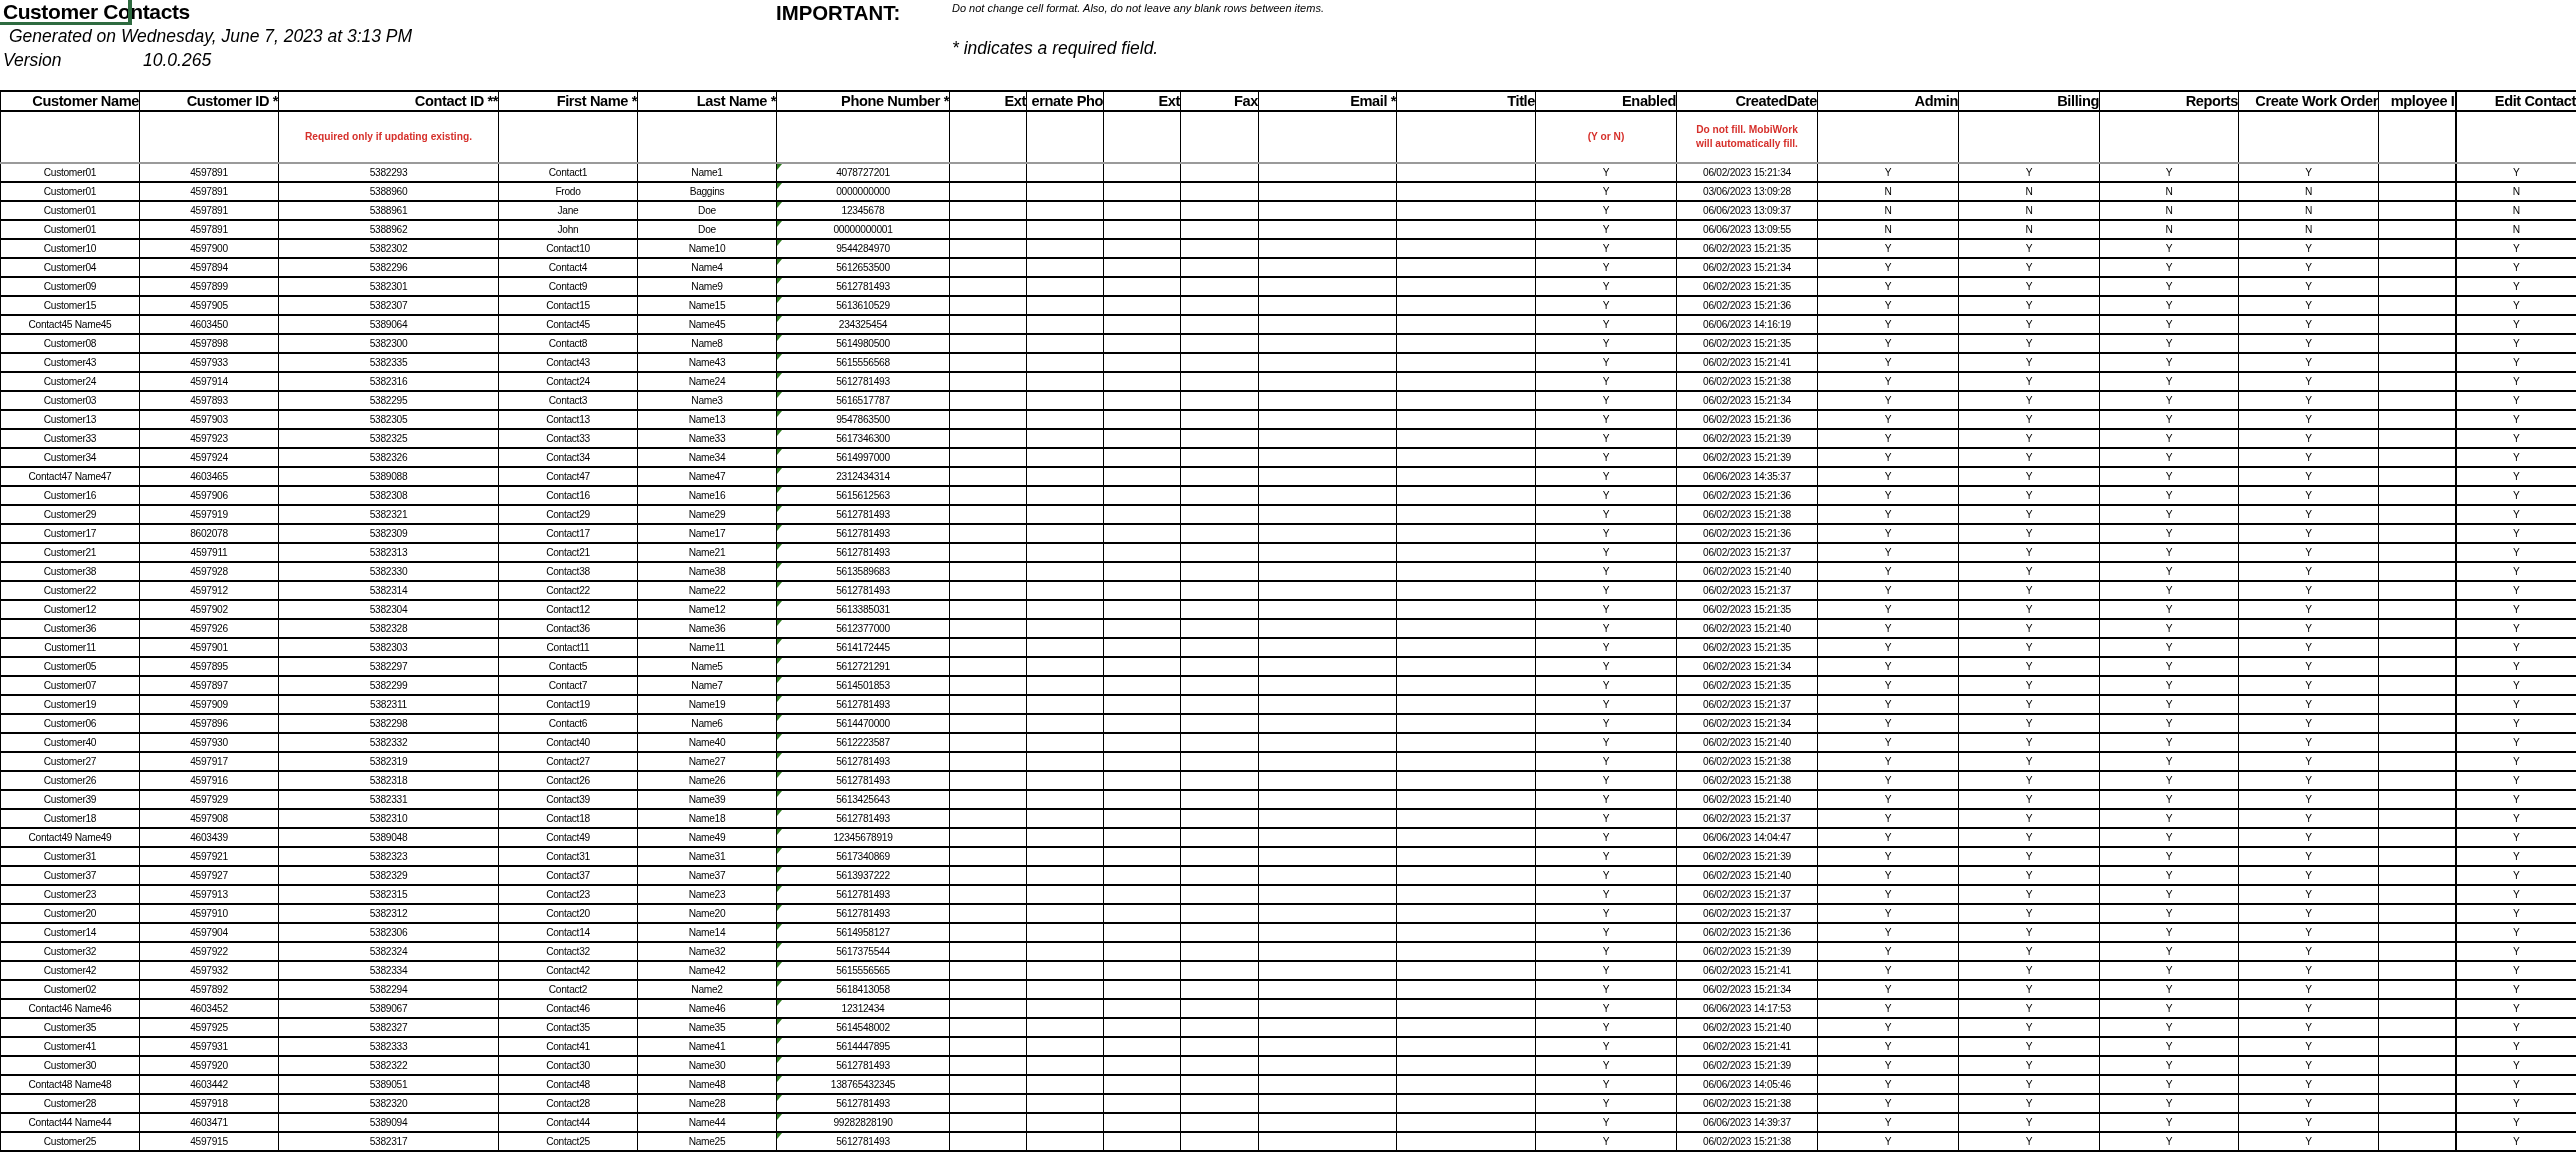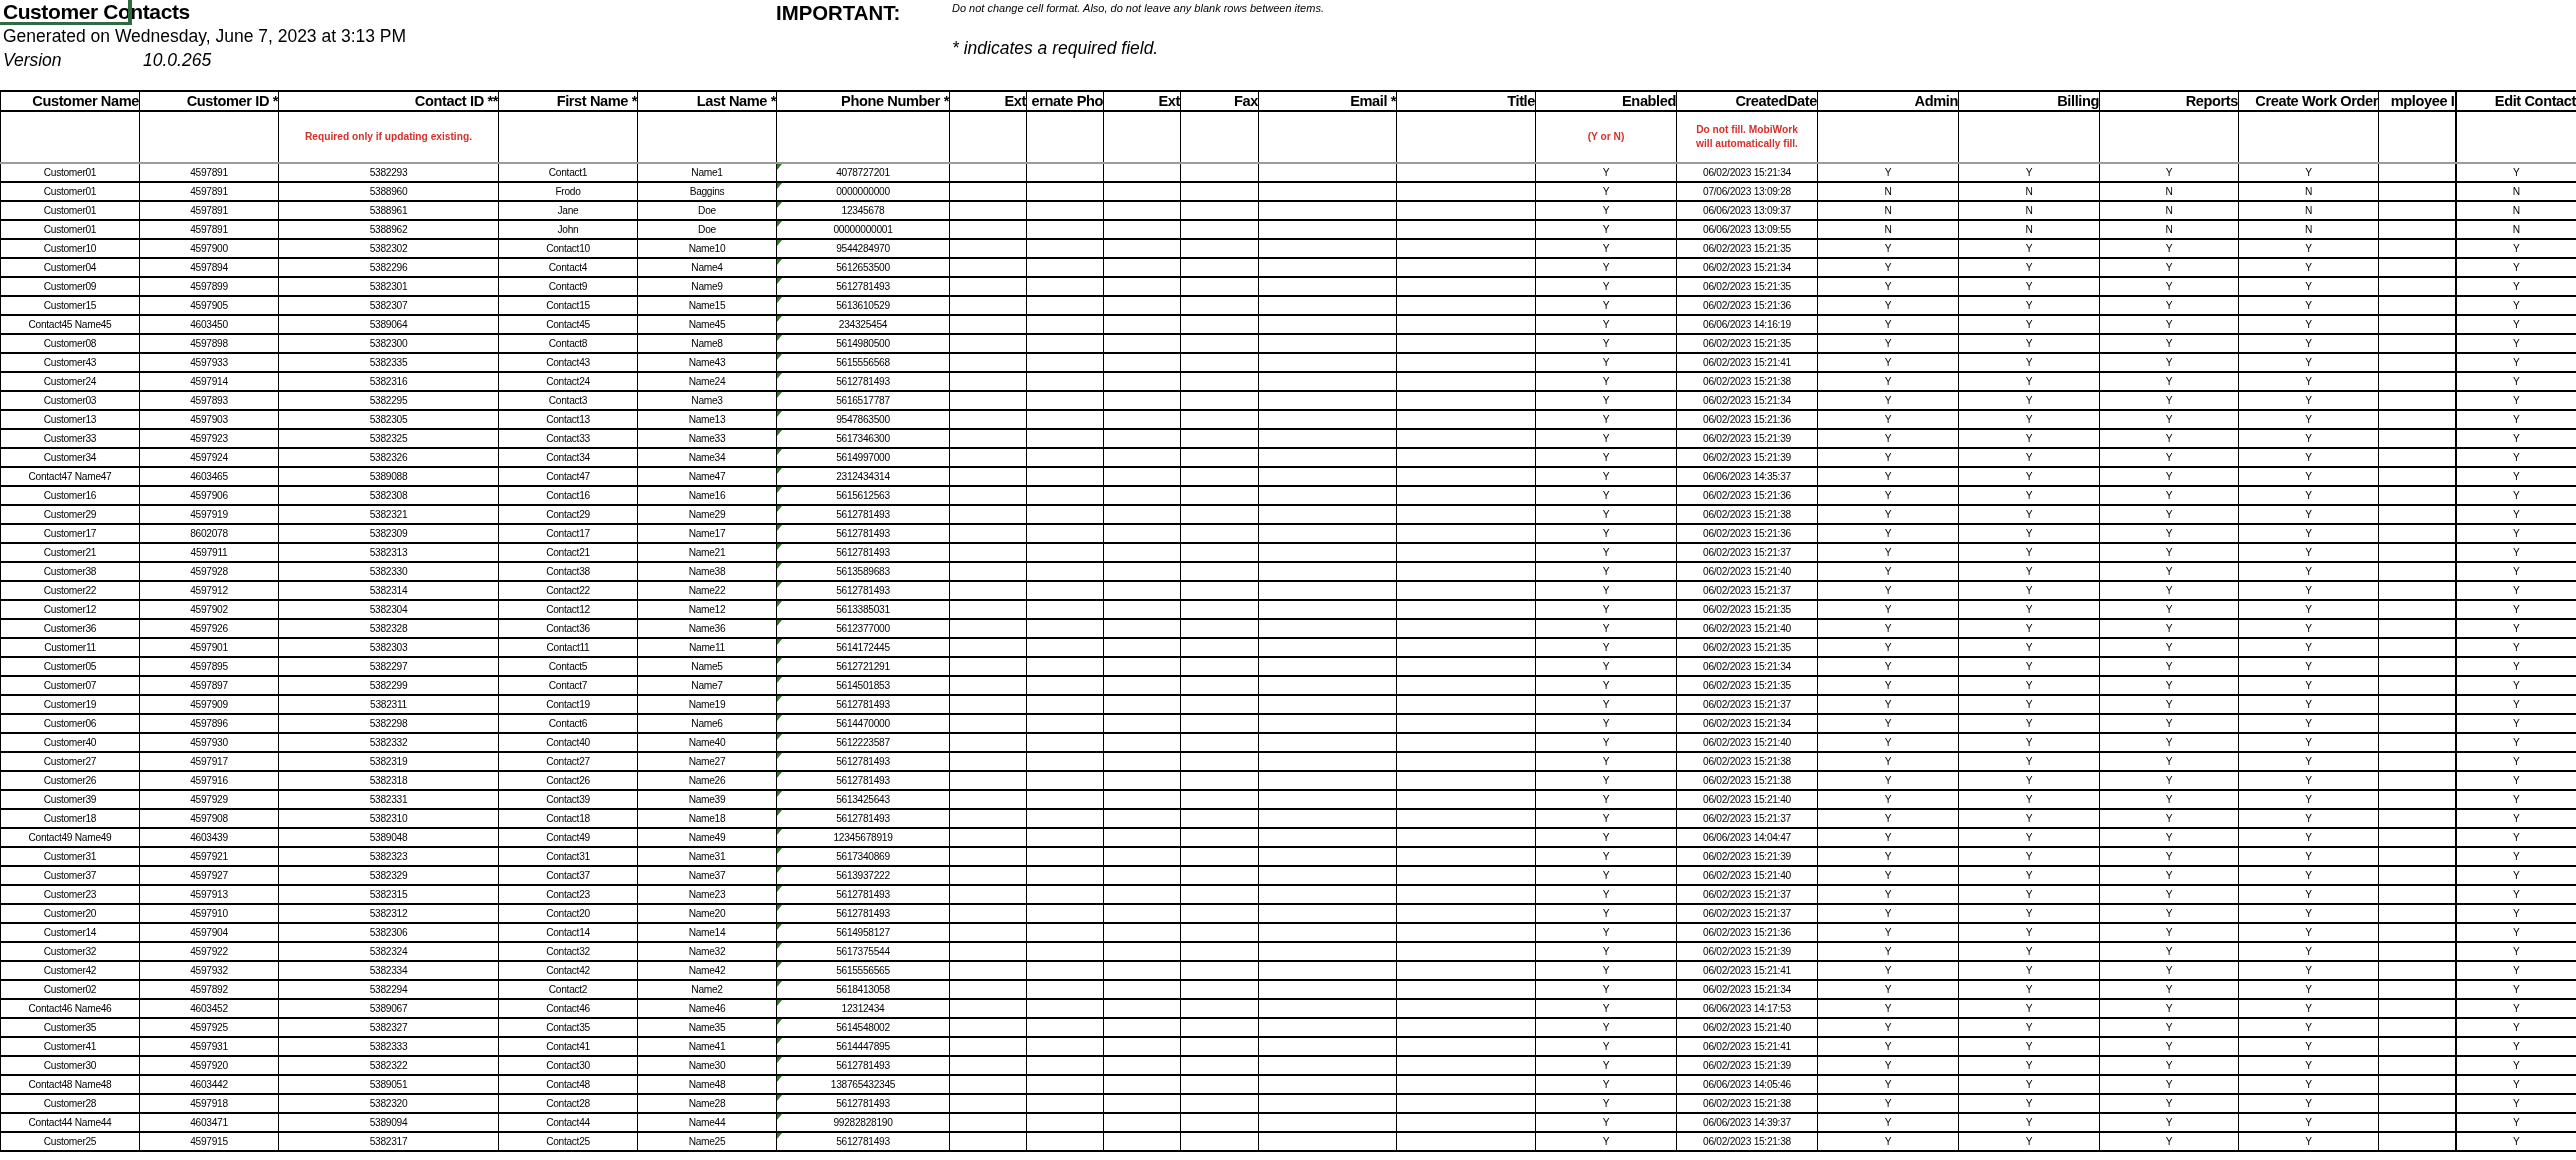--- a/index.html
+++ b/index.html
@@ -1,21 +1,21 @@
 <!DOCTYPE html>
 <html style="font-size:11.7px"><head>
 <meta charset="utf-8">
 <style>
   html, body { margin:0; padding:0; background:#ffffff; }
   body { width:2576px; height:1160px; overflow:hidden; position:relative;
          font-family:"Liberation Sans", sans-serif; color:#000; }
   .title { position:absolute; left:2.9px; top:0px; font-size:21px; font-weight:bold; letter-spacing:-0.4px; }
   .sel-underline { position:absolute; left:0; top:22px; width:130px; height:2.9px; background:#2e6b40; }
   .sel-handle { position:absolute; left:128px; top:0px; width:3.6px; height:25px; background:#2e6b40; }
-  .subtitle { position:absolute; left:3px; top:26px; font-size:17.5px; }
+  .subtitle { position:absolute; left:9px; top:26px; font-size:17.5px; font-style:italic; }
   .version-label { position:absolute; left:2.9px; top:50px; font-size:17.5px; font-style:italic; }
   .version-value { position:absolute; left:143px; top:50px; font-size:17.5px; font-style:italic;text-align:right; }
   .important { position:absolute; left:776px; top:1.5px; font-size:20.4px; font-weight:bold; }
   .notice1 { position:absolute; left:952px; top:1.5px; font-size:11px; font-style:italic; }
   .notice2 { position:absolute; left:952px; top:26px; font-size:17.5px; font-style:italic;margin-top:12px; }
 
   table.sheet { position:absolute; left:0; top:90px; border-collapse:collapse; table-layout:fixed; width:2576px; }
   table.sheet th, table.sheet td { border-left:1.5px solid #000; border-right:1.5px solid #000; padding:0; text-align:center;
        overflow:hidden; white-space:nowrap; }
   table.sheet th { height:17.5px; font-size:14.6px; font-weight:bold; border-top:2.2px solid #000; border-bottom:2.2px solid #000; letter-spacing:-0.4px;text-align:right; }
@@ -137,21 +137,21 @@
         <td>Frodo</td>
         <td>Baggins</td>
         <td class="phone-cell"><span class="green-tri"></span><span>0000000000</span></td>
         <td></td>
         <td></td>
         <td></td>
         <td></td>
         <td></td>
         <td></td>
         <td>Y</td>
-        <td>07/06/2023 13:09:28</td>
+        <td>03/06/2023 13:09:28</td>
         <td>N</td>
         <td>N</td>
         <td>N</td>
         <td>N</td>
         <td></td>
         <td class="thick-left">N</td>
       </tr>
       <tr class="row">
         <td>Customer01</td>
         <td>4597891</td>

